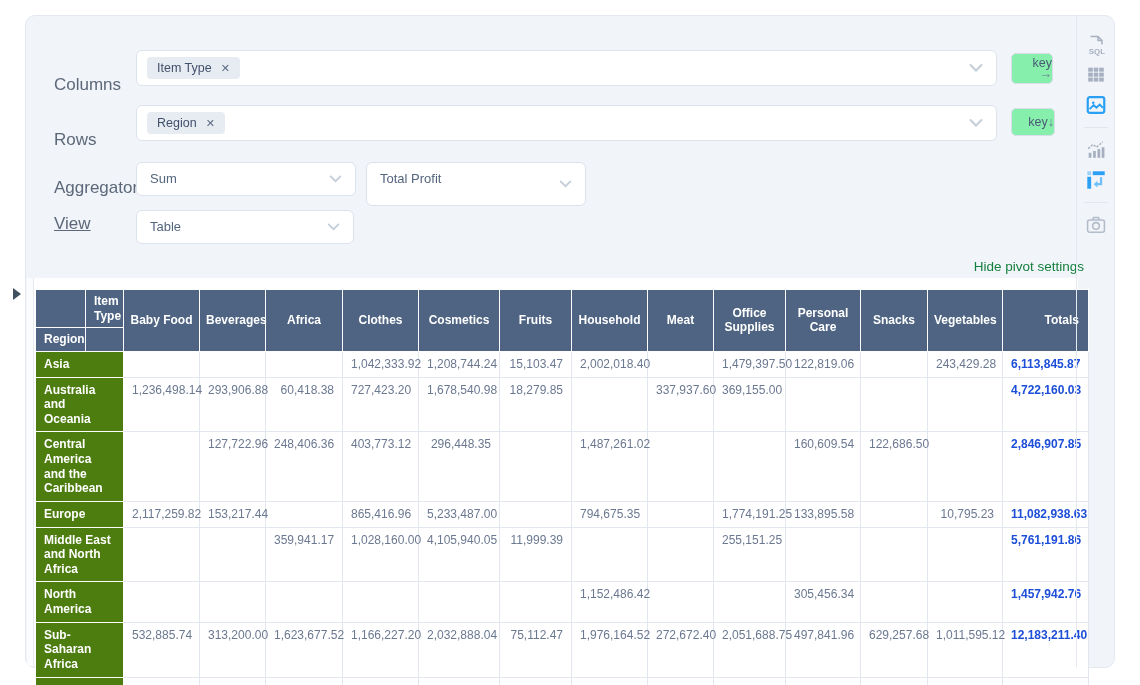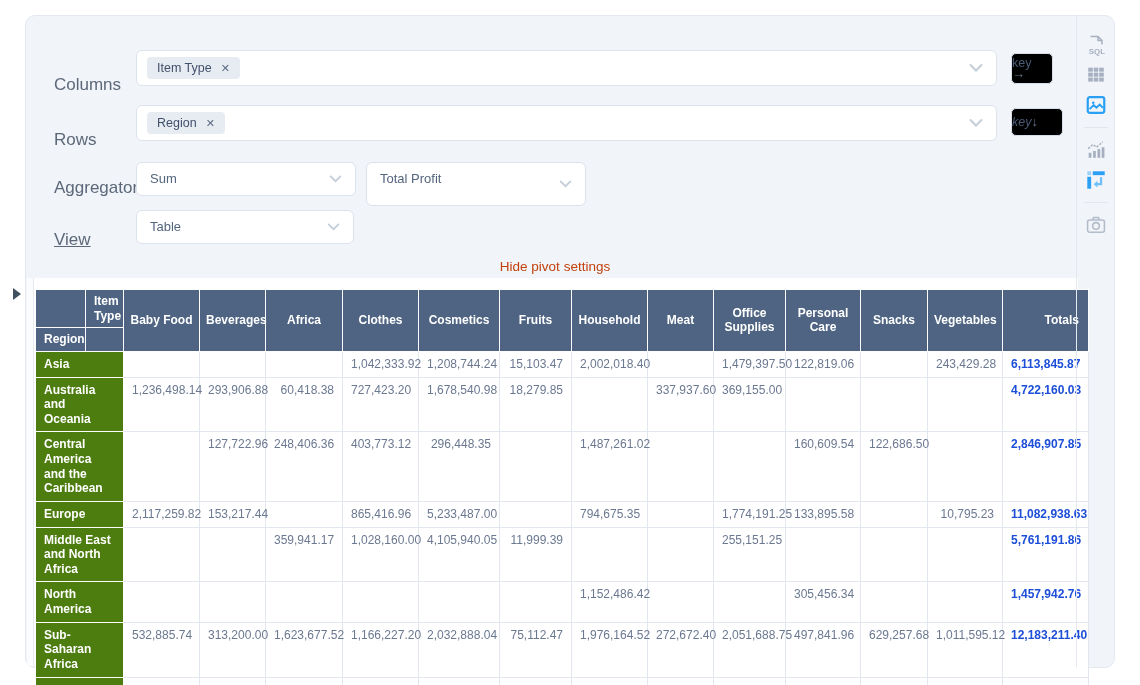--- a/index.html
+++ b/index.html
@@ -5,45 +5,45 @@
   * { margin:0; padding:0; box-sizing:border-box; }
   html,body { background:#ffffff; }
   body { font-family:"Liberation Sans","DejaVu Sans",sans-serif; }
   .stage { position:relative; width:1140px; height:685px; background:#fff; overflow:hidden; }
 
   .card { position:absolute; left:25px; top:15px; width:1090px; height:653px;
           background:#f1f4f9; border:1px solid #e3e8f1; border-radius:10px; }
 
   
   .ctl-label { position:absolute; left:28px; color:#5c6879; font-size:17px; }
-  .lbl-columns { top:59px; } .lbl-rows { top:114px; } .lbl-agg { top:162px; } .lbl-view { top:214px;text-decoration:underline; }
+  .lbl-columns { top:59px; } .lbl-rows { top:114px; } .lbl-agg { top:162px; } .lbl-view { top:198px;text-decoration:underline; }
 
   .field { position:absolute; background:#fff; border:1px solid #dde3ed; border-radius:6px; }
   .field-columns { left:110px; top:34px; width:861px; height:36px; }
   .field-rows    { left:110px; top:89px; width:861px; height:36px; }
   .sel-agg  { left:110px; top:146px; width:220px; height:34px; }
   .sel-arg  { left:340px; top:146px; width:220px; height:44px; }
   .sel-view { left:110px; top:194px; width:218px; height:34px; }
   .sel-value { position:absolute; left:13px; top:0; line-height:32px; font-size:13px; color:#54657e; }
 
   .chip { position:absolute; left:10px; top:6px; display:inline-flex; align-items:center; gap:9px;
           background:#e7ebf2; border-radius:4px; padding:4px 10px; font-size:12.5px; color:#41506a; cursor:grab; }
   .chip .x { color:#5d6b82; font-size:11px; font-weight:bold; cursor:pointer; line-height:1; }
 
   .chev { position:absolute; right:13px; top:50%; transform:translateY(-50%); }
 
-  .keybtn { position:absolute; background:#000000; border:1px solid #d8dee9; border-radius:5px;
-            color:#4a5a75; font-size:12.5px; text-align:left; cursor:pointer; }
+  .keybtn { position:absolute; background:#86efac; border:1px solid #d8dee9; border-radius:5px;
+            color:#4a5a75; font-size:12.5px; text-align:right; cursor:pointer; }
   .key-col { left:985px; top:37px; width:42px; height:31px; line-height:1; padding-top:3px; }
   .key-col .arr { display:block; margin-top:-3px; color:#6a7890; font-size:13px; }
-  .key-row { left:985px; top:92px; width:52px; height:28px; line-height:26px;font-style:italic; }
+  .key-row { left:985px; top:92px; width:44px; height:28px; line-height:26px; }
   .key-row .arr { color:#6a7890; }
 
-  .hide-link { position:absolute; left:0; top:243px; width:1058px; text-align:center;
-               color:#c2410c; font-size:13.5px; cursor:pointer; }
+  .hide-link { position:absolute; left:0; top:243px; width:1058px; text-align:right;
+               color:#15803d; font-size:13.5px; cursor:pointer; }
 
   
   .pivot-wrap { position:absolute; left:1px; top:262px; width:1051px; height:388px; background:#fff; }
   .drag-strip { position:absolute; left:0; top:0; width:7px; height:100%;
                 background:#fbfcfe; border-right:1px solid #e6eaf0; cursor:col-resize; }
   .drawer-toggle { position:absolute; left:13px; top:288px; width:0; height:0;
                    border-left:8px solid #40505f; border-top:6px solid transparent; border-bottom:6px solid transparent; cursor:pointer; }
 
   table.pvt { border-collapse:collapse; table-layout:fixed; width:1043px; margin-left:8px; margin-top:11px;
               font-size:12px; border:1px solid #e2e6ee; }

